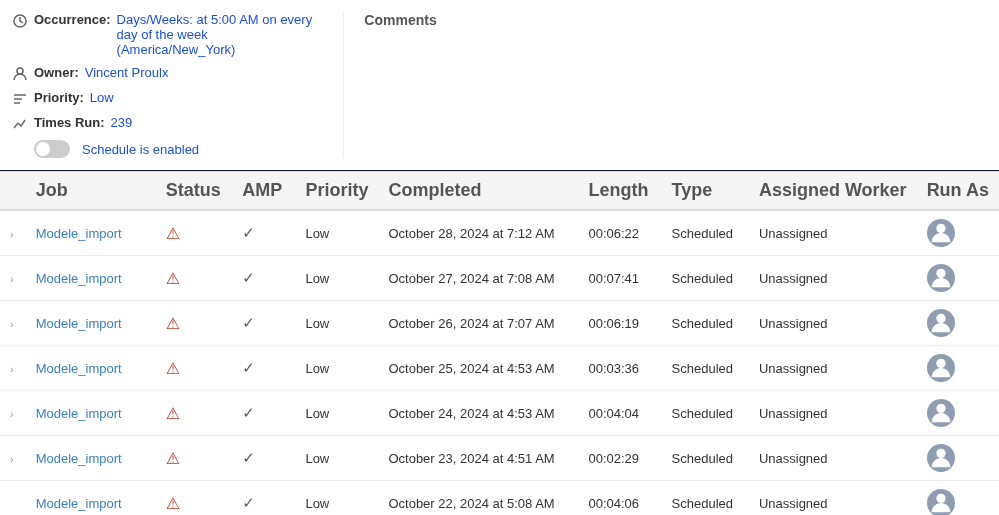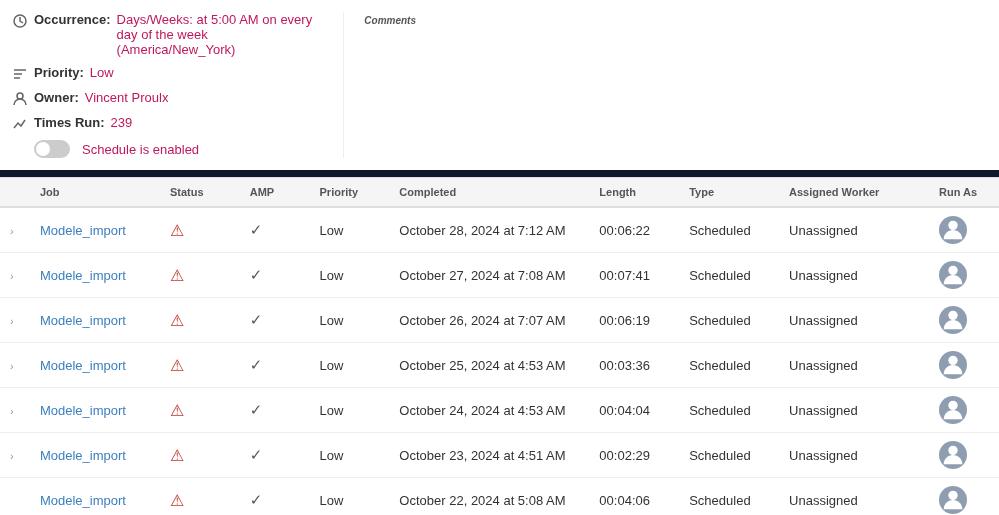--- a/index.html
+++ b/index.html
@@ -1,20 +1,20 @@
 <!DOCTYPE html>
 <html><head>
   <meta charset="utf-8">
   <style>
     * { box-sizing: border-box; margin: 0; padding: 0; }
     body { font-family: Arial, sans-serif; font-size: 13px; background: #fff; color: #333; }
 
     .info-panel {
       display: flex;
-      border-bottom: 7px solid #0f172a;
+      border-bottom: 1px solid #0f172a;
       padding: 12px 12px 12px 12px;
     }
 
     .info-left {
       flex: 1;
       padding-right: 20px;
       max-width: 360px;
     }
 
     .info-right {
@@ -37,21 +37,21 @@
       margin-top: 1px;
       color: #666;
     }
 
     .info-label {
       font-weight: bold;
       white-space: nowrap;
     }
 
     .info-value {
-      color: #be185d;
+      color: #1d4ed8;
     }
 
     .toggle-row {
       display: flex;
       align-items: center;
       gap: 12px;
       margin-top: 4px;
       margin-left: 22px;
     }
 
@@ -69,24 +69,23 @@
       position: absolute;
       width: 14px;
       height: 14px;
       background: #fff;
       border-radius: 50%;
       top: 2px;
       left: 2px;
     }
 
     .comments-label {
-      font-size: 10px;
+      font-size: 14px;
       font-weight: bold;
       color: #555;
-      font-style: italic;
     }
 
     
     .table-container {
       overflow-x: auto;
     }
 
     table {
       width: 100%;
       border-collapse: collapse;
@@ -95,21 +94,21 @@
     thead tr {
       background: #f5f5f5;
       border-top: 1px solid #ddd;
       border-bottom: 2px solid #ddd;
     }
 
     thead th {
       padding: 8px 10px;
       text-align: left;
       font-weight: bold;
-      font-size: 11px;
+      font-size: 18px;
       color: #555;
       white-space: nowrap;
     }
 
     tbody tr {
       border-bottom: 1px solid #eee;
     }
 
     tbody td {
       padding: 8px 10px;
@@ -175,38 +174,38 @@
           <polyline points="8,4 8,8 11,10"></polyline>
         </svg>
       </span>
       <span class="info-label">Occurrence:</span>
       <span class="info-value">Days/Weeks: at 5:00 AM on every day of the week (America/New_York)</span>
     </div>
 
     <div class="info-row">
       <span class="info-icon">
         <svg viewBox="0 0 16 16" fill="none" stroke="#666" stroke-width="1.5">
+          <circle cx="8" cy="5" r="3"></circle>
+          <path d="M2 14c0-3.3 2.7-6 6-6s6 2.7 6 6"></path>
+        </svg>
+      </span>
+      <span class="info-label">Owner:</span>
+      <span class="info-value">Vincent Proulx</span>
+    </div>
+
+    <div class="info-row">
+      <span class="info-icon">
+        <svg viewBox="0 0 16 16" fill="none" stroke="#666" stroke-width="1.5">
           <line x1="2" y1="4" x2="14" y2="4"></line>
           <line x1="2" y1="8" x2="10" y2="8"></line>
           <line x1="2" y1="12" x2="8" y2="12"></line>
         </svg>
       </span>
       <span class="info-label">Priority:</span>
       <span class="info-value">Low</span>
-    </div>
-
-    <div class="info-row">
-      <span class="info-icon">
-        <svg viewBox="0 0 16 16" fill="none" stroke="#666" stroke-width="1.5">
-          <circle cx="8" cy="5" r="3"></circle>
-          <path d="M2 14c0-3.3 2.7-6 6-6s6 2.7 6 6"></path>
-        </svg>
-      </span>
-      <span class="info-label">Owner:</span>
-      <span class="info-value">Vincent Proulx</span>
     </div>
 
     <div class="info-row">
       <span class="info-icon">
         <svg viewBox="0 0 16 16" fill="none" stroke="#666" stroke-width="1.5">
           <polyline points="2,12 6,7 9,10 13,4"></polyline>
         </svg>
       </span>
       <span class="info-label">Times Run:</span>
       <span class="info-value">239</span>

